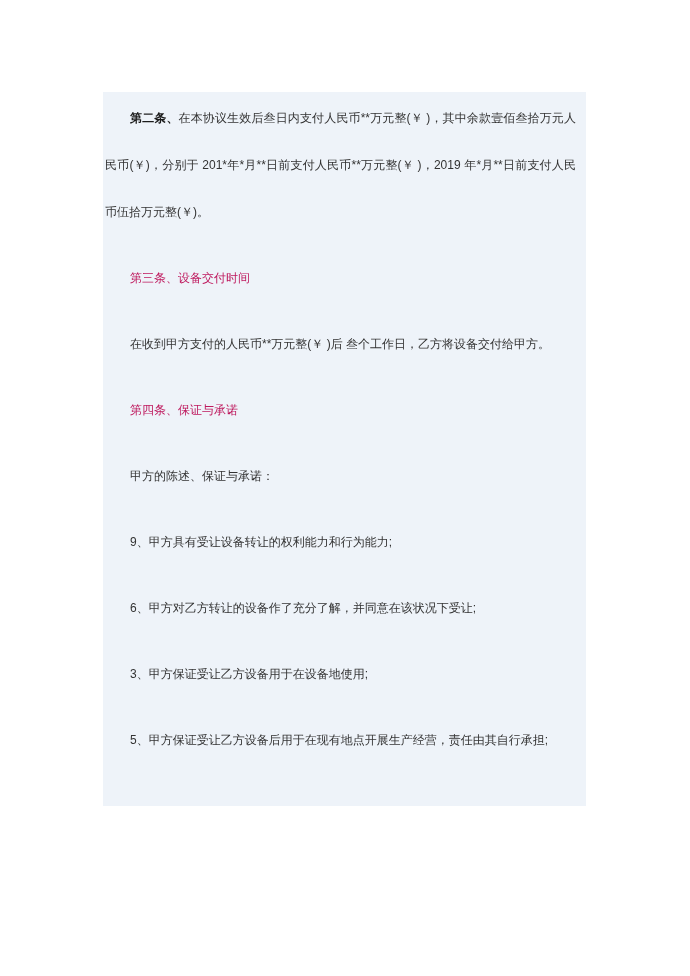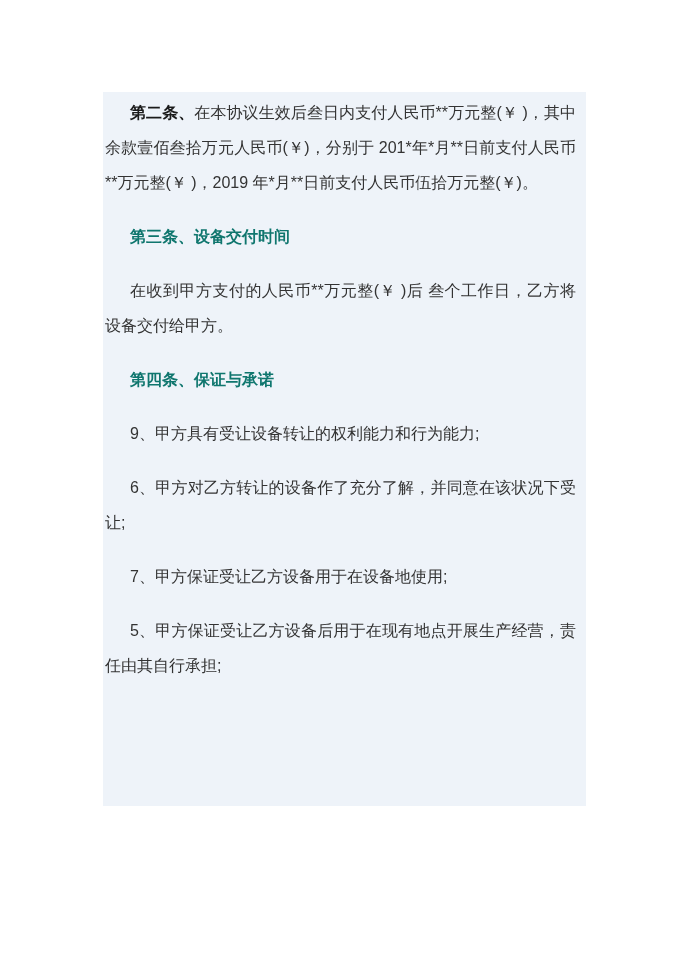--- a/index.html
+++ b/index.html
@@ -23,55 +23,56 @@
     left: 103px;
     top: 92px;
     width: 483px;
     height: 714px;
     background: #eef3f9;
     padding: 3px 10px 6px 2px;
     overflow: hidden;
   }
   .panel p {
     margin: 0 0 19px 0;
-    font-size: 16px;
-    line-height: 35px;
+    font-size: 12px;
+    line-height: 47px;
     color: #333333;
     text-indent: 25px;
     text-align: justify;
     text-justify: inter-ideograph;
     word-break: break-all;
   }
   .panel p.heading {
-    font-weight: bold;
-    color: #0f766e;
+    font-weight: normal;
+    color: #be185d;
   }
   .panel p strong {
     font-weight: bold;
     color: #1b1b1b;
   }
 </style>
 </head>
 <body>
 
 <div class="page">
   <div class="panel">
 
     <p><strong>第二条、</strong><span>在本协议生效后叁日内支付人民币**万元整(￥ )，其中余款壹佰叁拾万元人民币(￥)，分别于 201*年*月**日前支付人民币**万元整(￥  )，2019 年*月**日前支付人民币伍拾万元整(￥)。</span></p>
 
     <p class="heading">第三条、设备交付时间</p>
 
     <p>在收到甲方支付的人民币**万元整(￥  )后 叁个工作日，乙方将设备交付给甲方。</p>
 
     <p class="heading">第四条、保证与承诺</p>
 
+    <p>甲方的陈述、保证与承诺：</p>
 
     <p>9、甲方具有受让设备转让的权利能力和行为能力;</p>
 
     <p>6、甲方对乙方转让的设备作了充分了解，并同意在该状况下受让;</p>
 
 
-    <p>7、甲方保证受让乙方设备用于在设备地使用;</p>
+    <p>3、甲方保证受让乙方设备用于在设备地使用;</p>
 
     <p>5、甲方保证受让乙方设备后用于在现有地点开展生产经营，责任由其自行承担;</p>
 
   </div>
 </div>
 
 </body></html>

